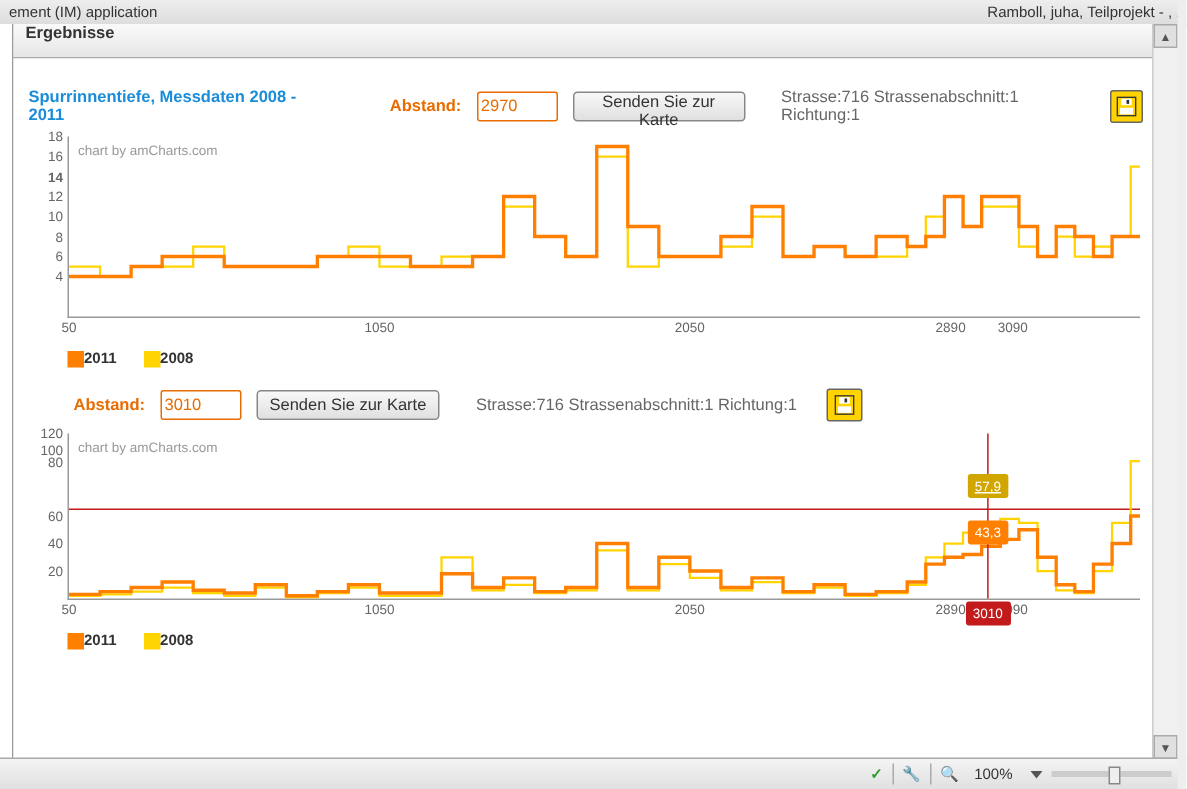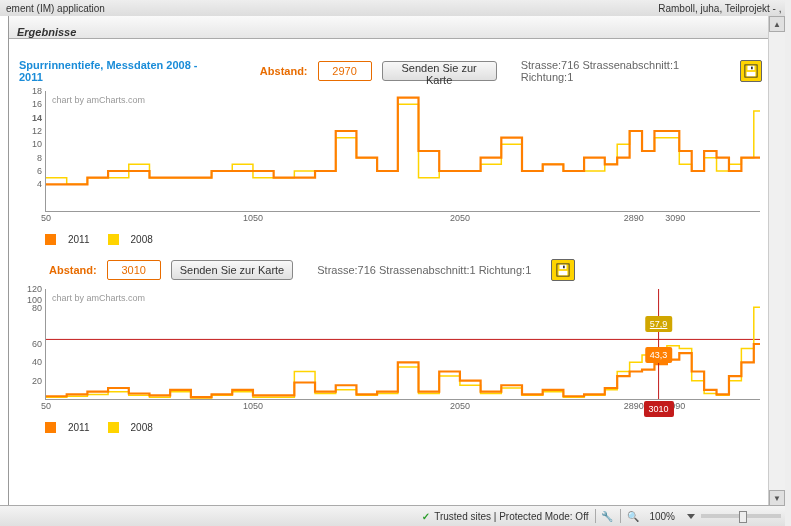--- a/index.html
+++ b/index.html
@@ -6,47 +6,47 @@
   .app-frame { width: 791px; height: 526px; position: relative; overflow: hidden; box-sizing: border-box; }
 
   
   .top-strip { height: 16px; background: linear-gradient(#eee, #ddd); border-bottom: 1px solid #aaa; display: flex; align-items: center; padding: 0 4px 0 6px; font-size: 10px; color: #333; }
   .top-strip .spacer { flex: 1; }
 
   
   .content-area { position: absolute; top: 16px; bottom: 20px; left: 0; right: 6px; display: flex; }
   .left-gutter { width: 8px; background: #fff; border-right: 1px solid #999; }
   .scroll-pane { flex: 1; display: flex; flex-direction: column; }
-  .results-header { height: 22px; background: linear-gradient(#fafafa, #e6e6e6); border-bottom: 1px solid #aaa; display: flex; align-items: flex-end; padding-left: 8px; font-weight: bold; color: #333; font-style: italic; }
+  .results-header { height: 22px; background: linear-gradient(#fafafa, #e6e6e6); border-bottom: 1px solid #aaa; display: flex; align-items: flex-start; padding-left: 8px; font-weight: bold; color: #333; }
   .results-body { flex: 1; overflow: hidden; position: relative; background: #fff; padding: 16px 0 0 6px; }
   .vscroll { width: 16px; background: #f0f0f0; border-left: 1px solid #ccc; position: relative; }
   .vscroll .arrow { position: absolute; left: 0; width: 16px; height: 16px; background: #e0e0e0; border: 1px solid #aaa; box-sizing: border-box; display: flex; align-items: center; justify-content: center; font-size: 8px; color: #555; }
   .vscroll .arrow.up { top: 0; }
   .vscroll .arrow.down { bottom: 0; }
 
   
   .chart-panel { margin-bottom: 10px; }
   .chart-header-row { display: flex; align-items: center; gap: 10px; padding: 4px 6px 8px 4px; }
   .chart-title { color: #1a8cd8; font-weight: bold; font-size: 11px; }
   .abstand-label { color: #e86c00; font-weight: bold; }
-  .abstand-input { width: 48px; border: 1px solid #e86c00; border-radius: 2px; color: #e86c00; text-align: center; font-size: 11px; height: 16px; }
+  .abstand-input { width: 48px; border: 1px solid #e86c00; border-radius: 2px; color: #e86c00; font-size: 11px; height: 16px; }
   .send-btn { background: linear-gradient(#f8f8f8, #e0e0e0); border: 1px solid #888; border-radius: 3px; height: 20px; padding: 0 8px; font-size: 11px; color: #333; cursor: pointer; }
   .meta-text { color: #666; font-size: 11px; margin-left: 14px; }
   .save-icon-btn { width: 22px; height: 20px; background: #ffd400; border: 1px solid #666; border-radius: 2px; display: flex; align-items: center; justify-content: center; cursor: pointer; margin-left: 10px; }
   .save-icon-btn svg { width: 14px; height: 14px; }
 
   .chart-box { position: relative; border-left: 1px solid #999; border-bottom: 1px solid #999; margin-left: 30px; margin-right: 8px; height: 120px; }
   .chart-watermark { position: absolute; top: 4px; left: 6px; color: #999; font-size: 9px; }
   .y-ticks { position: absolute; left: -28px; top: 0; bottom: 0; width: 24px; }
   .y-tick { position: absolute; right: 0; font-size: 9px; color: #666; transform: translateY(-50%); text-align: right; width: 24px; }
   .x-ticks { position: absolute; left: 0; right: 0; bottom: -16px; height: 14px; }
   .x-tick { position: absolute; font-size: 9px; color: #666; transform: translateX(-50%); }
   .chart-svg { position: absolute; left: 0; top: 0; width: 100%; height: 100%; overflow: visible; }
   .legend { display: flex; gap: 18px; margin: 22px 0 0 30px; align-items: center; }
-  .legend-item { display: flex; align-items: center; gap: 12px; font-size: 10px; color: #333; }
+  .legend-item { display: flex; align-items: center; gap: 0; font-size: 10px; color: #333; font-weight: bold; }
   .swatch { width: 11px; height: 11px; }
   .swatch.c2011 { background: #ff7f00; }
   .swatch.c2008 { background: #ffd400; }
 
   .marker-balloon { position: absolute; transform: translate(-50%, 0); font-size: 9px; color: #fff; padding: 3px 5px; border-radius: 2px; white-space: nowrap; }
   .marker-balloon.b2008 { background: #d1a600; }
   .marker-balloon.b2011 { background: #ff7f00; }
   .marker-balloon.axis { background: #c31b1b; }
 
   .threshold-line { stroke: #c31b1b; stroke-width: 1; }
@@ -195,21 +195,20 @@
     </div>
     <div class="vscroll">
       <div class="arrow up">▲</div>
       <div class="arrow down">▼</div>
     </div>
   </div>
 
   <div class="status-bar">
     <span class="flex"></span>
     <span style="color:#2a9d2a;font-weight:bold">✓</span>
-    <span style="margin-left:4px">Trusted sites | Protected Mode: Off</span>
     <span class="sep"></span>
     <span>🔧</span>
     <span class="sep"></span>
     <span>🔍</span>
     <span style="margin:0 10px">100%</span>
     <span class="tri-down"></span>
     <span class="zoom-track">
         <span class="zoom-thumb"></span>
       </span>
   </div>

